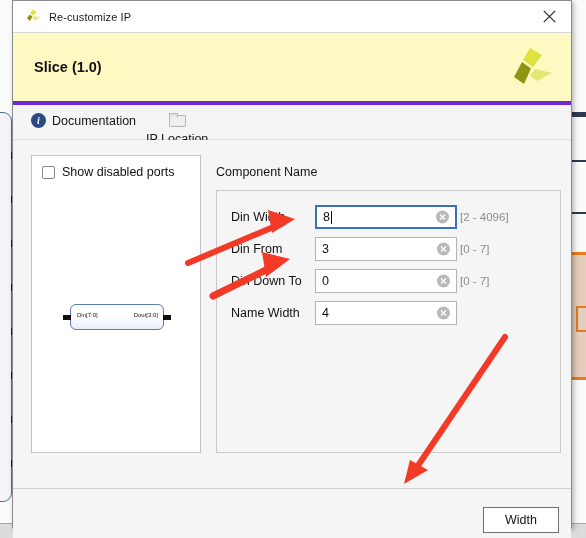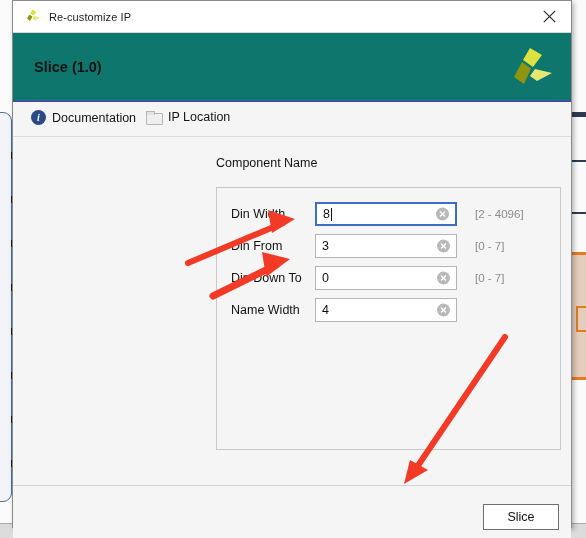--- a/index.html
+++ b/index.html
@@ -132,22 +132,22 @@
     align-items: center;
     justify-content: center;
     cursor: pointer;
   }
   .close-btn svg { display: block; }
 
   
   .header-band {
     position: relative;
     height: 68px;
-    background: #0f766e;
-    border-bottom: 1px solid #6d28d9;
+    background: #fef9c3;
+    border-bottom: 4px solid #6d28d9;
   }
   .header-title {
     position: absolute;
     left: 21px;
     top: 26px;
     font-size: 14.5px;
     font-weight: bold;
     color: #111111;
   }
   .xilinx-logo {
@@ -167,21 +167,21 @@
   }
   .link-item {
     position: absolute;
     top: 8px;
     display: flex;
     align-items: center;
     gap: 6px;
     cursor: pointer;
   }
   .link-doc { left: 18px; }
-  .link-loc { left: 133px; }
+  .link-loc { left: 133px; flex-direction: column; }
   .link-label {
     font-size: 12.5px;
     color: #151515;
   }
   .info-icon {
     width: 15px; height: 15px;
     border-radius: 50%;
     background: #2b4a85;
     color: #ffffff;
     font-size: 10px;
@@ -287,21 +287,21 @@
   .pin-right { right: -8px; }
 
   
   .comp-name-row {
     position: absolute;
     left: 203px;
     top: 13px;
     width: 345px;
     height: 26px;
     display: flex;
-    align-items: center;
+    align-items: flex-end;
     gap: 32px;
   }
   .comp-name-label {
     font-size: 12.5px;
     color: #141414;
     margin-right: 8px;
     white-space: nowrap;
   }
   .comp-name-input {
     flex: 1;
@@ -372,21 +372,21 @@
     height: 13px;
     border-radius: 50%;
     background: #b9b9b9;
     display: flex;
     align-items: center;
     justify-content: center;
     cursor: pointer;
   }
   .clear-icon svg { display: block; }
   .param-range {
-    margin-left: 18px;
+    margin-left: 3px;
     font-size: 11.5px;
     color: #8c8c8c;
     white-space: nowrap;
   }
 
   
   .footer {
     position: relative;
     height: 76px;
     background: #f5f5f5;
@@ -491,20 +491,33 @@
         <span class="link-label">Documentation</span>
       </div>
       <div class="link-item link-loc">
         <span class="folder-icon"></span>
         <span class="link-label">IP Location</span>
       </div>
     </div>
 
     <div class="body-area">
 
+      <div class="preview-panel">
+        <div class="show-ports-row">
+          <span class="checkbox"></span>
+          <span class="show-ports-label">Show disabled ports</span>
+        </div>
+
+        <div class="ip-block">
+          <span class="pin pin-left"></span>
+          <span class="pin pin-right"></span>
+          <span class="ip-port-label ip-port-in">Din[7:0]</span>
+          <span class="ip-port-label ip-port-out">Dout[3:0]</span>
+        </div>
+      </div>
 
       <div class="comp-name-row">
         <span class="comp-name-label">Component Name</span>
       </div>
 
       <div class="params-box">
 
         <div class="param-row" style="top:14px">
           <span class="param-label">Din Width</span>
           <div class="param-field focused">
@@ -559,21 +572,21 @@
               </svg>
             </span>
           </div>
           <span class="param-range"></span>
         </div>
 
       </div>
     </div>
 
     <div class="footer">
-      <div class="btn btn-cancel">Slice</div>
+      <div class="btn btn-cancel">Width</div>
     </div>
   </div>
 
   <svg class="arrows" width="586" height="538" viewBox="0 0 586 538">
 
     <g>
       <path d="M188,263 L283,223" stroke="#f23a27" stroke-width="6" stroke-linecap="round" fill="none"></path>
       <polygon points="295,219 268,210 272,233" fill="#f23a27"></polygon>
     </g>
 

